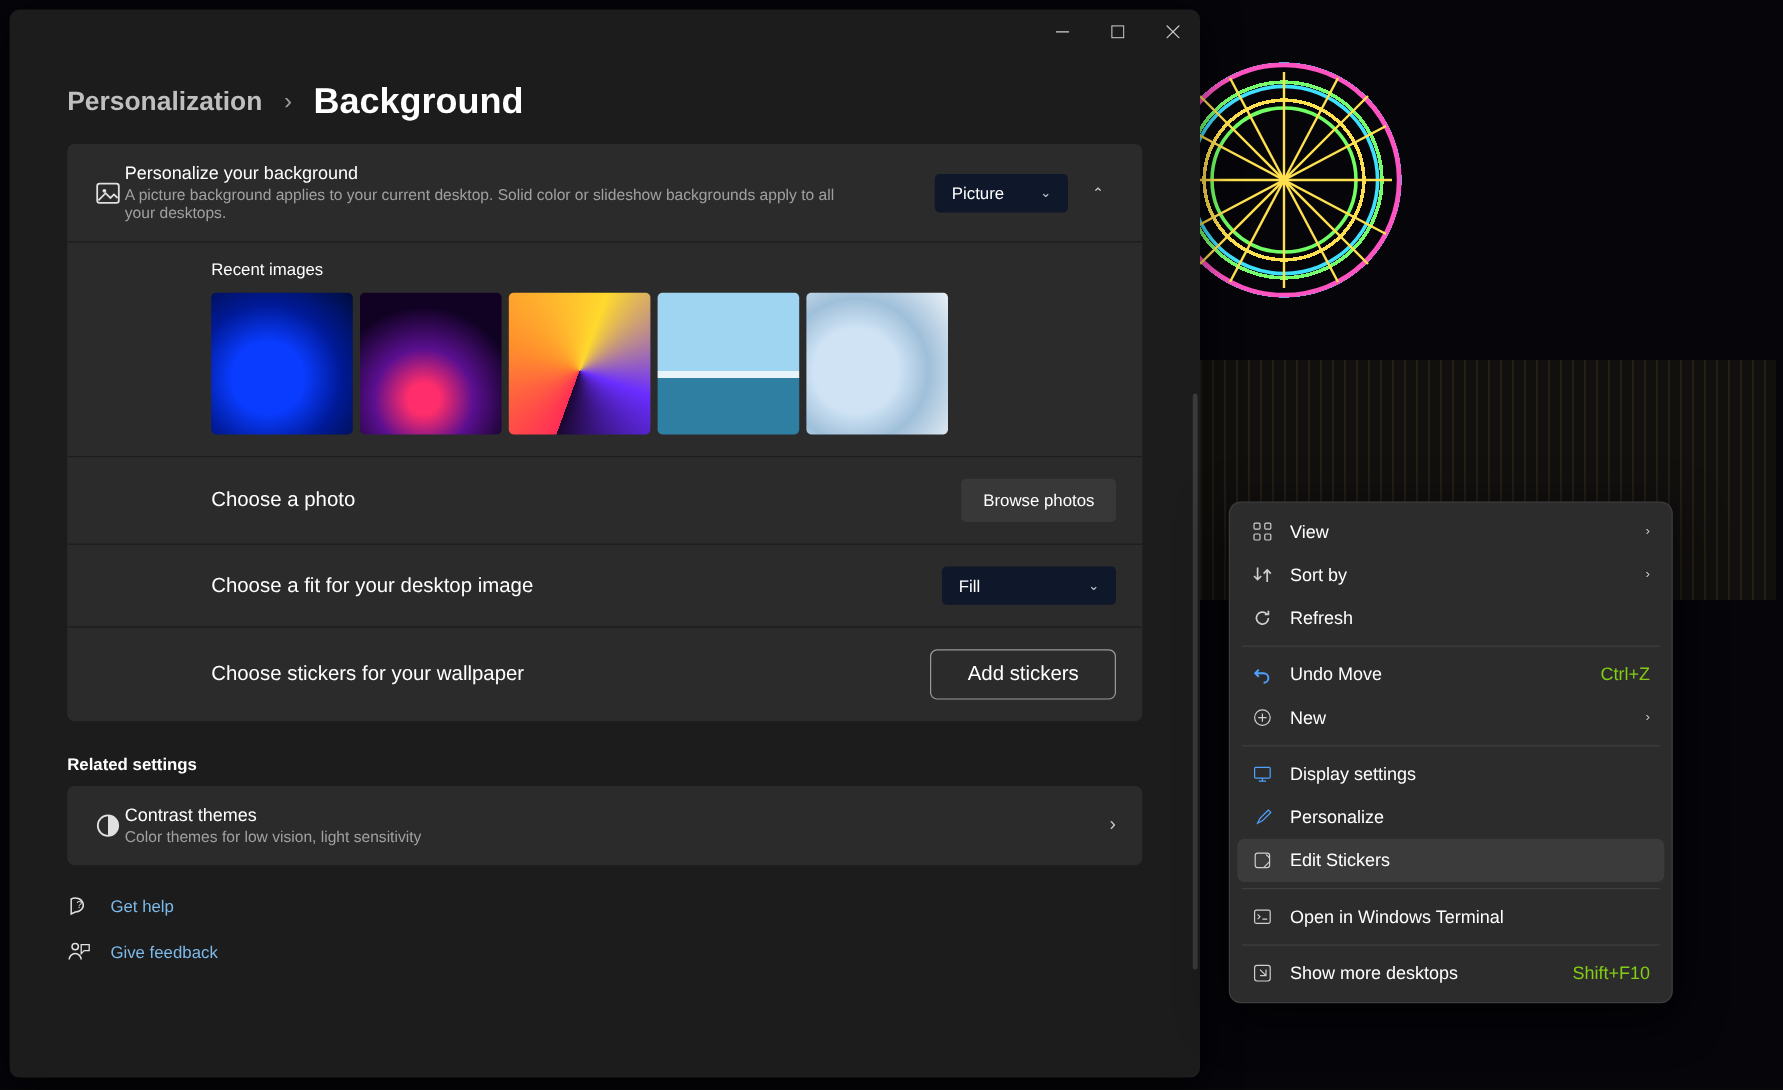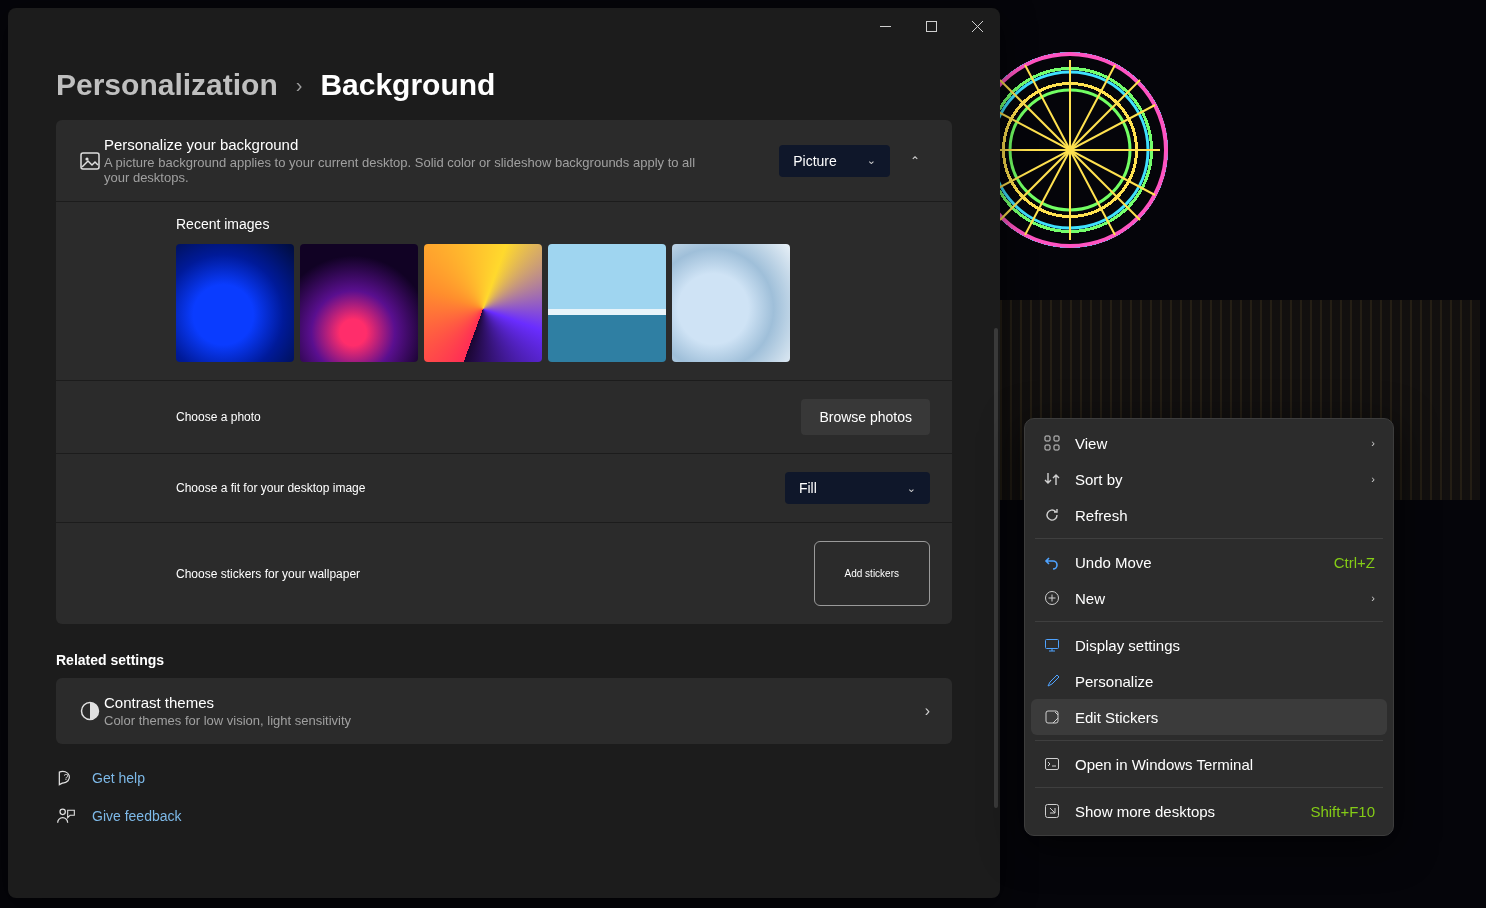--- a/index.html
+++ b/index.html
@@ -39,21 +39,21 @@
     font-size: 11px;
   }
   .breadcrumb {
     padding: 24px 48px 18px 48px;
     display: flex;
     align-items: center;
     gap: 18px;
   }
   .bc-parent {
     color: #bfbfbf;
-    font-size: 30px;
+    font-size: 22px;
     font-weight: 600;
   }
   .bc-sep {
     color: #9f9f9f;
     font-size: 20px;
   }
   .bc-current {
     color: #ffffff;
     font-size: 30px;
     font-weight: 600;
@@ -120,36 +120,36 @@
     height: 118px;
     border-radius: 4px;
   }
   .simple-row {
     display: flex;
     align-items: center;
     padding: 18px 22px 18px 120px;
     border-top: 1px solid #1c1c1c;
     gap: 18px;
   }
-  .simple-row .row-text { flex: 1; font-size: 12px; color: #fff; }
+  .simple-row .row-text { flex: 1; font-size: 17px; color: #fff; }
   .browse-btn {
     background: #383838;
     border: none;
     color: #fff;
     padding: 10px 18px;
     border-radius: 4px;
     font-size: 14px;
   }
   .outline-btn {
     background: transparent;
     border: 1px solid #9a9a9a;
     color: #fff;
-    padding: 26px 30px;
+    padding: 10px 30px;
     border-radius: 6px;
-    font-size: 10px;
+    font-size: 17px;
   }
   .section-label {
     margin: 28px 0 10px 0;
     font-size: 14px;
     font-weight: 600;
     color: #ffffff;
   }
   .link-row {
     display: flex;
     align-items: center;

